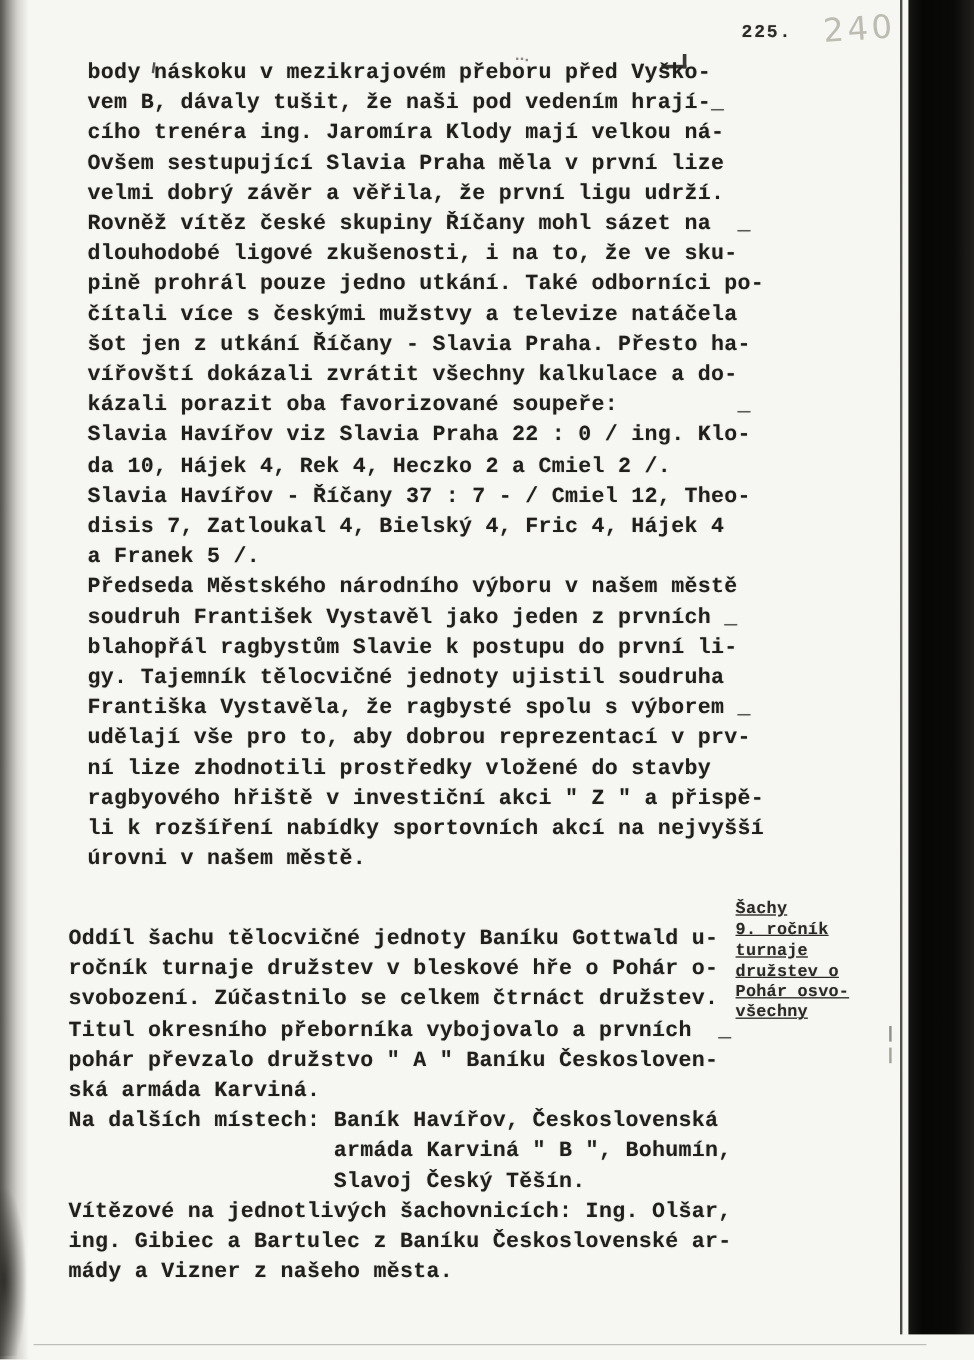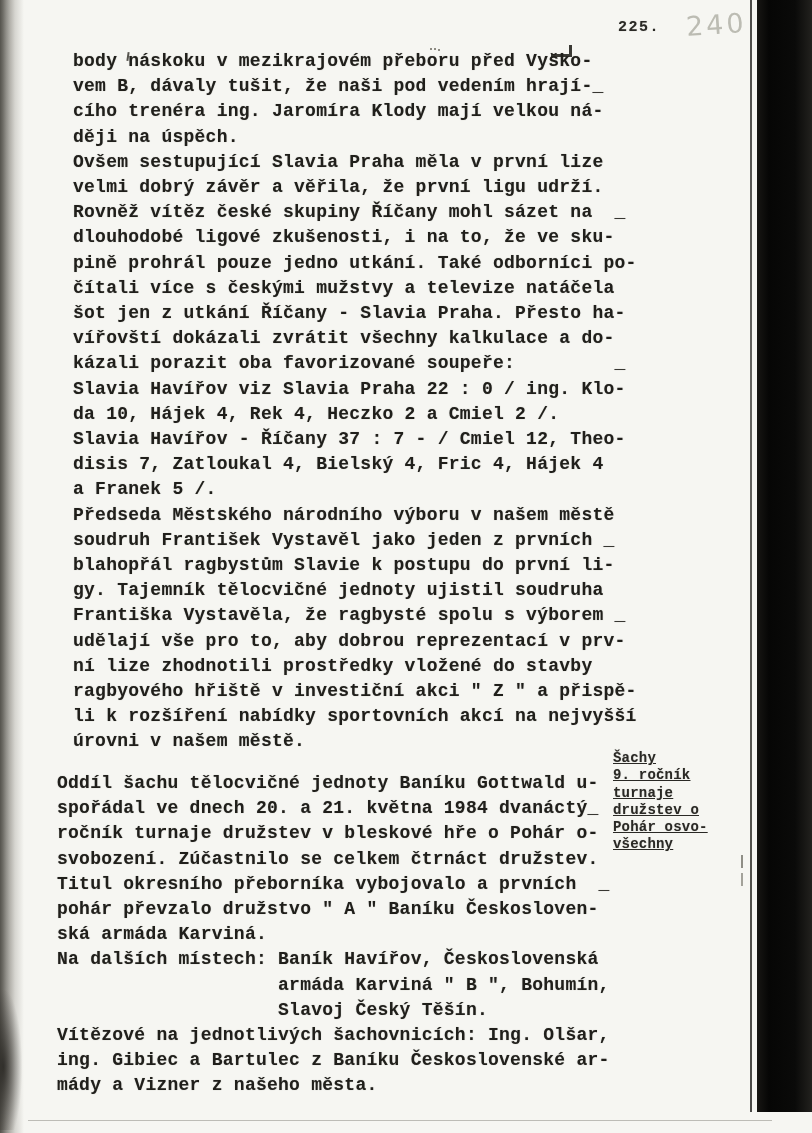--- a/index.html
+++ b/index.html
@@ -109,21 +109,20 @@
 <div class="artifact-corner"></div>
 <div class="artifact-vmark"></div>
 
 <div class="page-number">225.</div>
 <div class="pencil-number">240</div>
 
 <div id="text-block-1" class="typewriter">
     <div class="line">body náskoku v mezikrajovém přeboru před Vyško-</div>
     <div class="line">vem B, dávaly tušit, že naši pod vedením hrají-_</div>
     <div class="line">cího trenéra ing. Jaromíra Klody mají velkou ná-</div>
-    <div class="line">ději na úspěch.</div>
     <div class="line">Ovšem sestupující Slavia Praha měla v první lize</div>
     <div class="line">velmi dobrý závěr a věřila, že první ligu udrží.</div>
     <div class="line">Rovněž vítěz české skupiny Říčany mohl sázet na  _</div>
     <div class="line">dlouhodobé ligové zkušenosti, i na to, že ve sku-</div>
     <div class="line">pině prohrál pouze jedno utkání. Také odborníci po-</div>
     <div class="line">čítali více s českými mužstvy a televize natáčela</div>
     <div class="line">šot jen z utkání Říčany - Slavia Praha. Přesto ha-</div>
     <div class="line">vířovští dokázali zvrátit všechny kalkulace a do-</div>
     <div class="line">kázali porazit oba favorizované soupeře:         _</div>
     <div class="line">Slavia Havířov viz Slavia Praha 22 : 0 / ing. Klo-</div>
@@ -138,21 +137,20 @@
     <div class="line">Františka Vystavěla, že ragbysté spolu s výborem _</div>
     <div class="line">udělají vše pro to, aby dobrou reprezentací v prv-</div>
     <div class="line">ní lize zhodnotili prostředky vložené do stavby</div>
     <div class="line">ragbyového hřiště v investiční akci " Z " a přispě-</div>
     <div class="line">li k rozšíření nabídky sportovních akcí na nejvyšší</div>
     <div class="line">úrovni v našem městě.</div>
   </div>
 
 <div id="text-block-2" class="typewriter">
     <div class="line">Oddíl šachu tělocvičné jednoty Baníku Gottwald u-</div>
-    <div class="line">spořádal ve dnech 20. a 21. května 1984 dvanáctý_</div>
     <div class="line">ročník turnaje družstev v bleskové hře o Pohár o-</div>
     <div class="line">svobození. Zúčastnilo se celkem čtrnáct družstev.</div>
     <div class="line">Titul okresního přeborníka vybojovalo a prvních  _</div>
     <div class="line">pohár převzalo družstvo " A " Baníku Českosloven-</div>
     <div class="line">ská armáda Karviná.</div>
     <div class="line">Na dalších místech: Baník Havířov, Československá</div>
     <div class="line">                    armáda Karviná " B ", Bohumín,</div>
     <div class="line">                    Slavoj Český Těšín.</div>
     <div class="line">Vítězové na jednotlivých šachovnicích: Ing. Olšar,</div>
     <div class="line">ing. Gibiec a Bartulec z Baníku Československé ar-</div>

